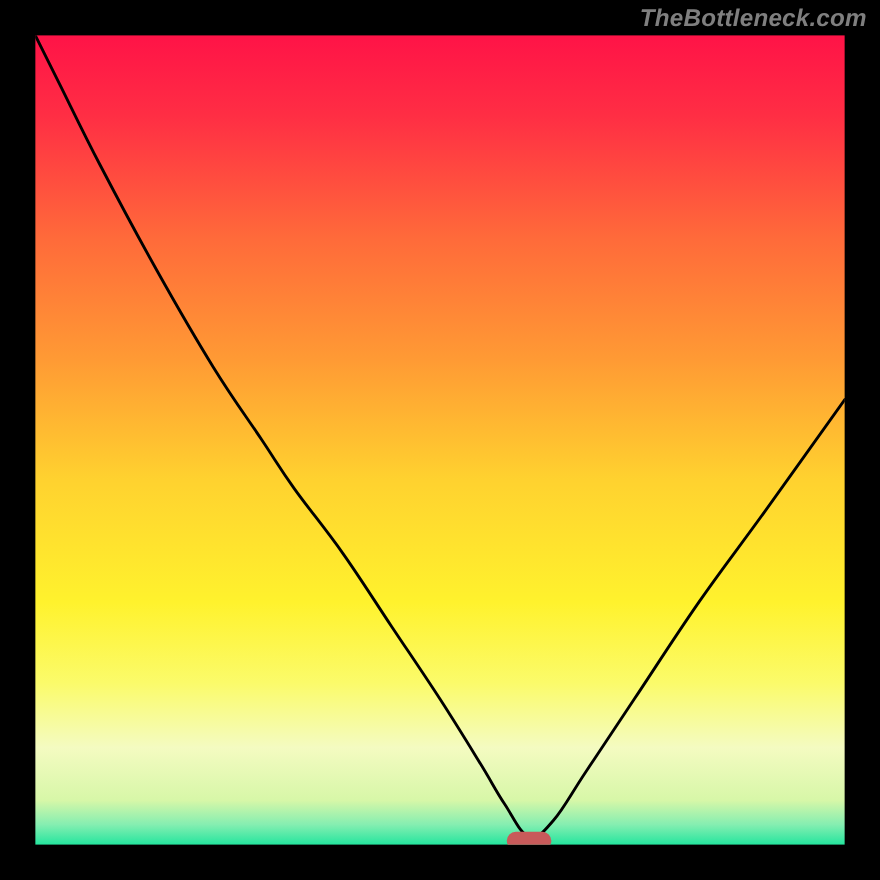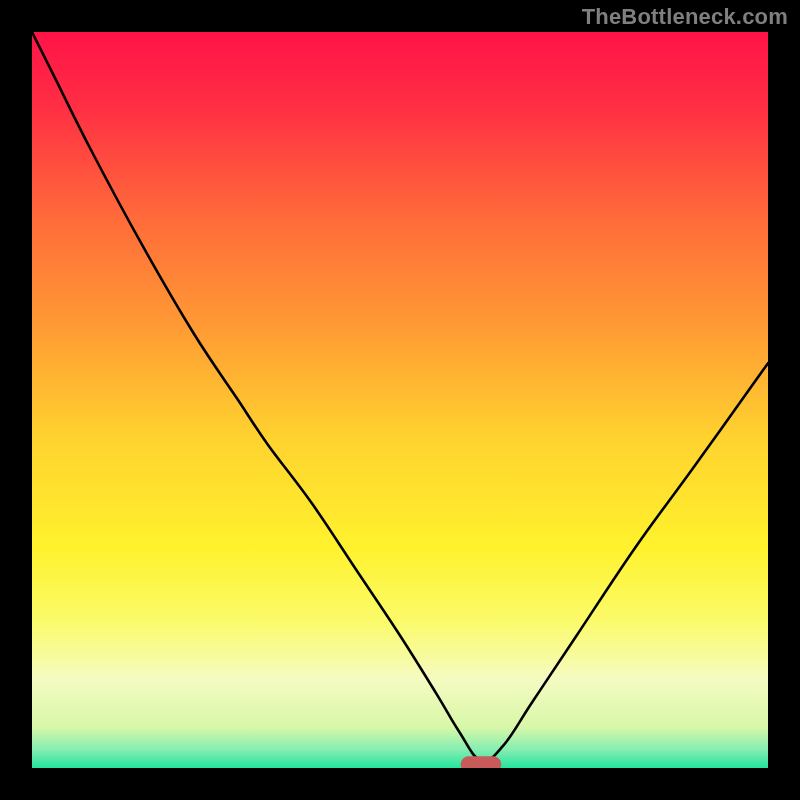--- a/index.html
+++ b/index.html
@@ -18,20 +18,21 @@
   }
   .watermark {
     position: absolute;
     top: 4px;
     right: 12px;
     font-family: Arial, Helvetica, sans-serif;
     font-size: 22px;
     font-weight: 600;
     color: #7f7f7f;
     letter-spacing: 0.2px;
+    font-style: italic;
   }
   .plot-frame {
     position: absolute;
     left: 32px;
     top: 32px;
     width: 736px;
     height: 736px;
     background: #000;
   }
   .plot-svg {

